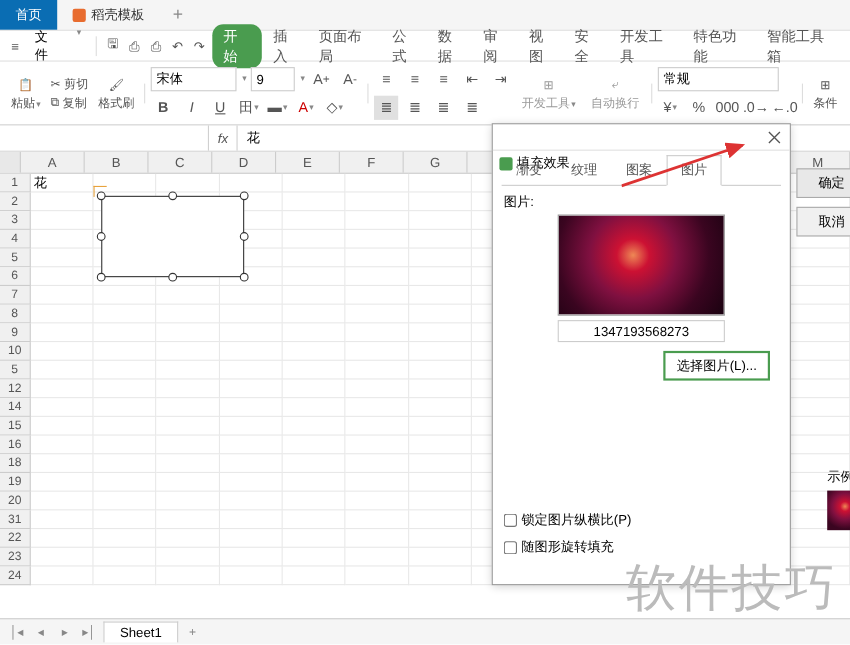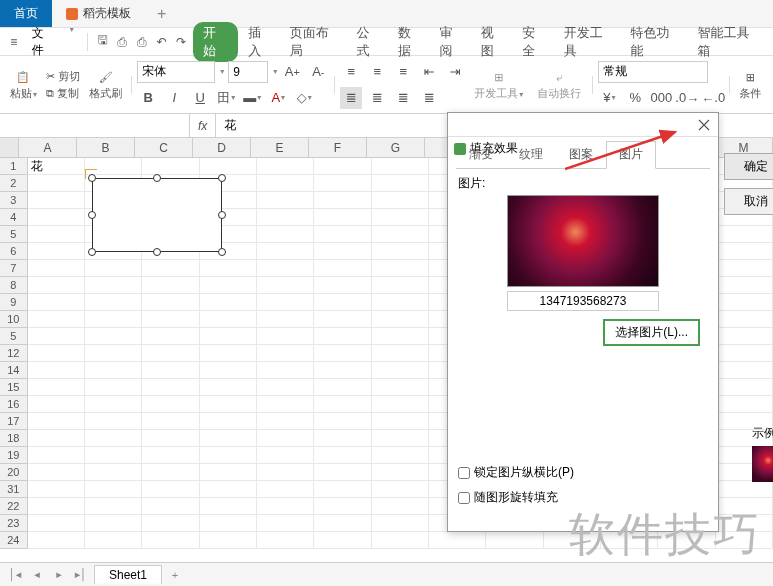--- a/index.html
+++ b/index.html
@@ -477,36 +477,20 @@
         <div class="cell" style="width: 58px;"></div>
         <div class="cell" style="width: 58px;"></div>
         <div class="cell" style="width: 58px;"></div>
         <div class="cell" style="width: 58px;"></div>
         <div class="cell" style="width: 58px;"></div>
         <div class="cell" style="width: 58px;"></div>
         <div class="cell" style="width: 58px;"></div>
         <div class="cell" style="width: 58px;"></div>
       </div>
       <div class="row">
-        <div class="row-h">17</div>
-        <div class="cell" style="width: 58px;"></div>
-        <div class="cell" style="width: 58px;"></div>
-        <div class="cell" style="width: 58px;"></div>
-        <div class="cell" style="width: 58px;"></div>
-        <div class="cell" style="width: 58px;"></div>
-        <div class="cell" style="width: 58px;"></div>
-        <div class="cell" style="width: 58px;"></div>
-        <div class="cell" style="width: 58px;"></div>
-        <div class="cell" style="width: 58px;"></div>
-        <div class="cell" style="width: 58px;"></div>
-        <div class="cell" style="width: 58px;"></div>
-        <div class="cell" style="width: 58px;"></div>
-        <div class="cell" style="width: 58px;"></div>
-      </div>
-      <div class="row">
         <div class="row-h">18</div>
         <div class="cell" style="width: 58px;"></div>
         <div class="cell" style="width: 58px;"></div>
         <div class="cell" style="width: 58px;"></div>
         <div class="cell" style="width: 58px;"></div>
         <div class="cell" style="width: 58px;"></div>
         <div class="cell" style="width: 58px;"></div>
         <div class="cell" style="width: 58px;"></div>
         <div class="cell" style="width: 58px;"></div>
         <div class="cell" style="width: 58px;"></div>

